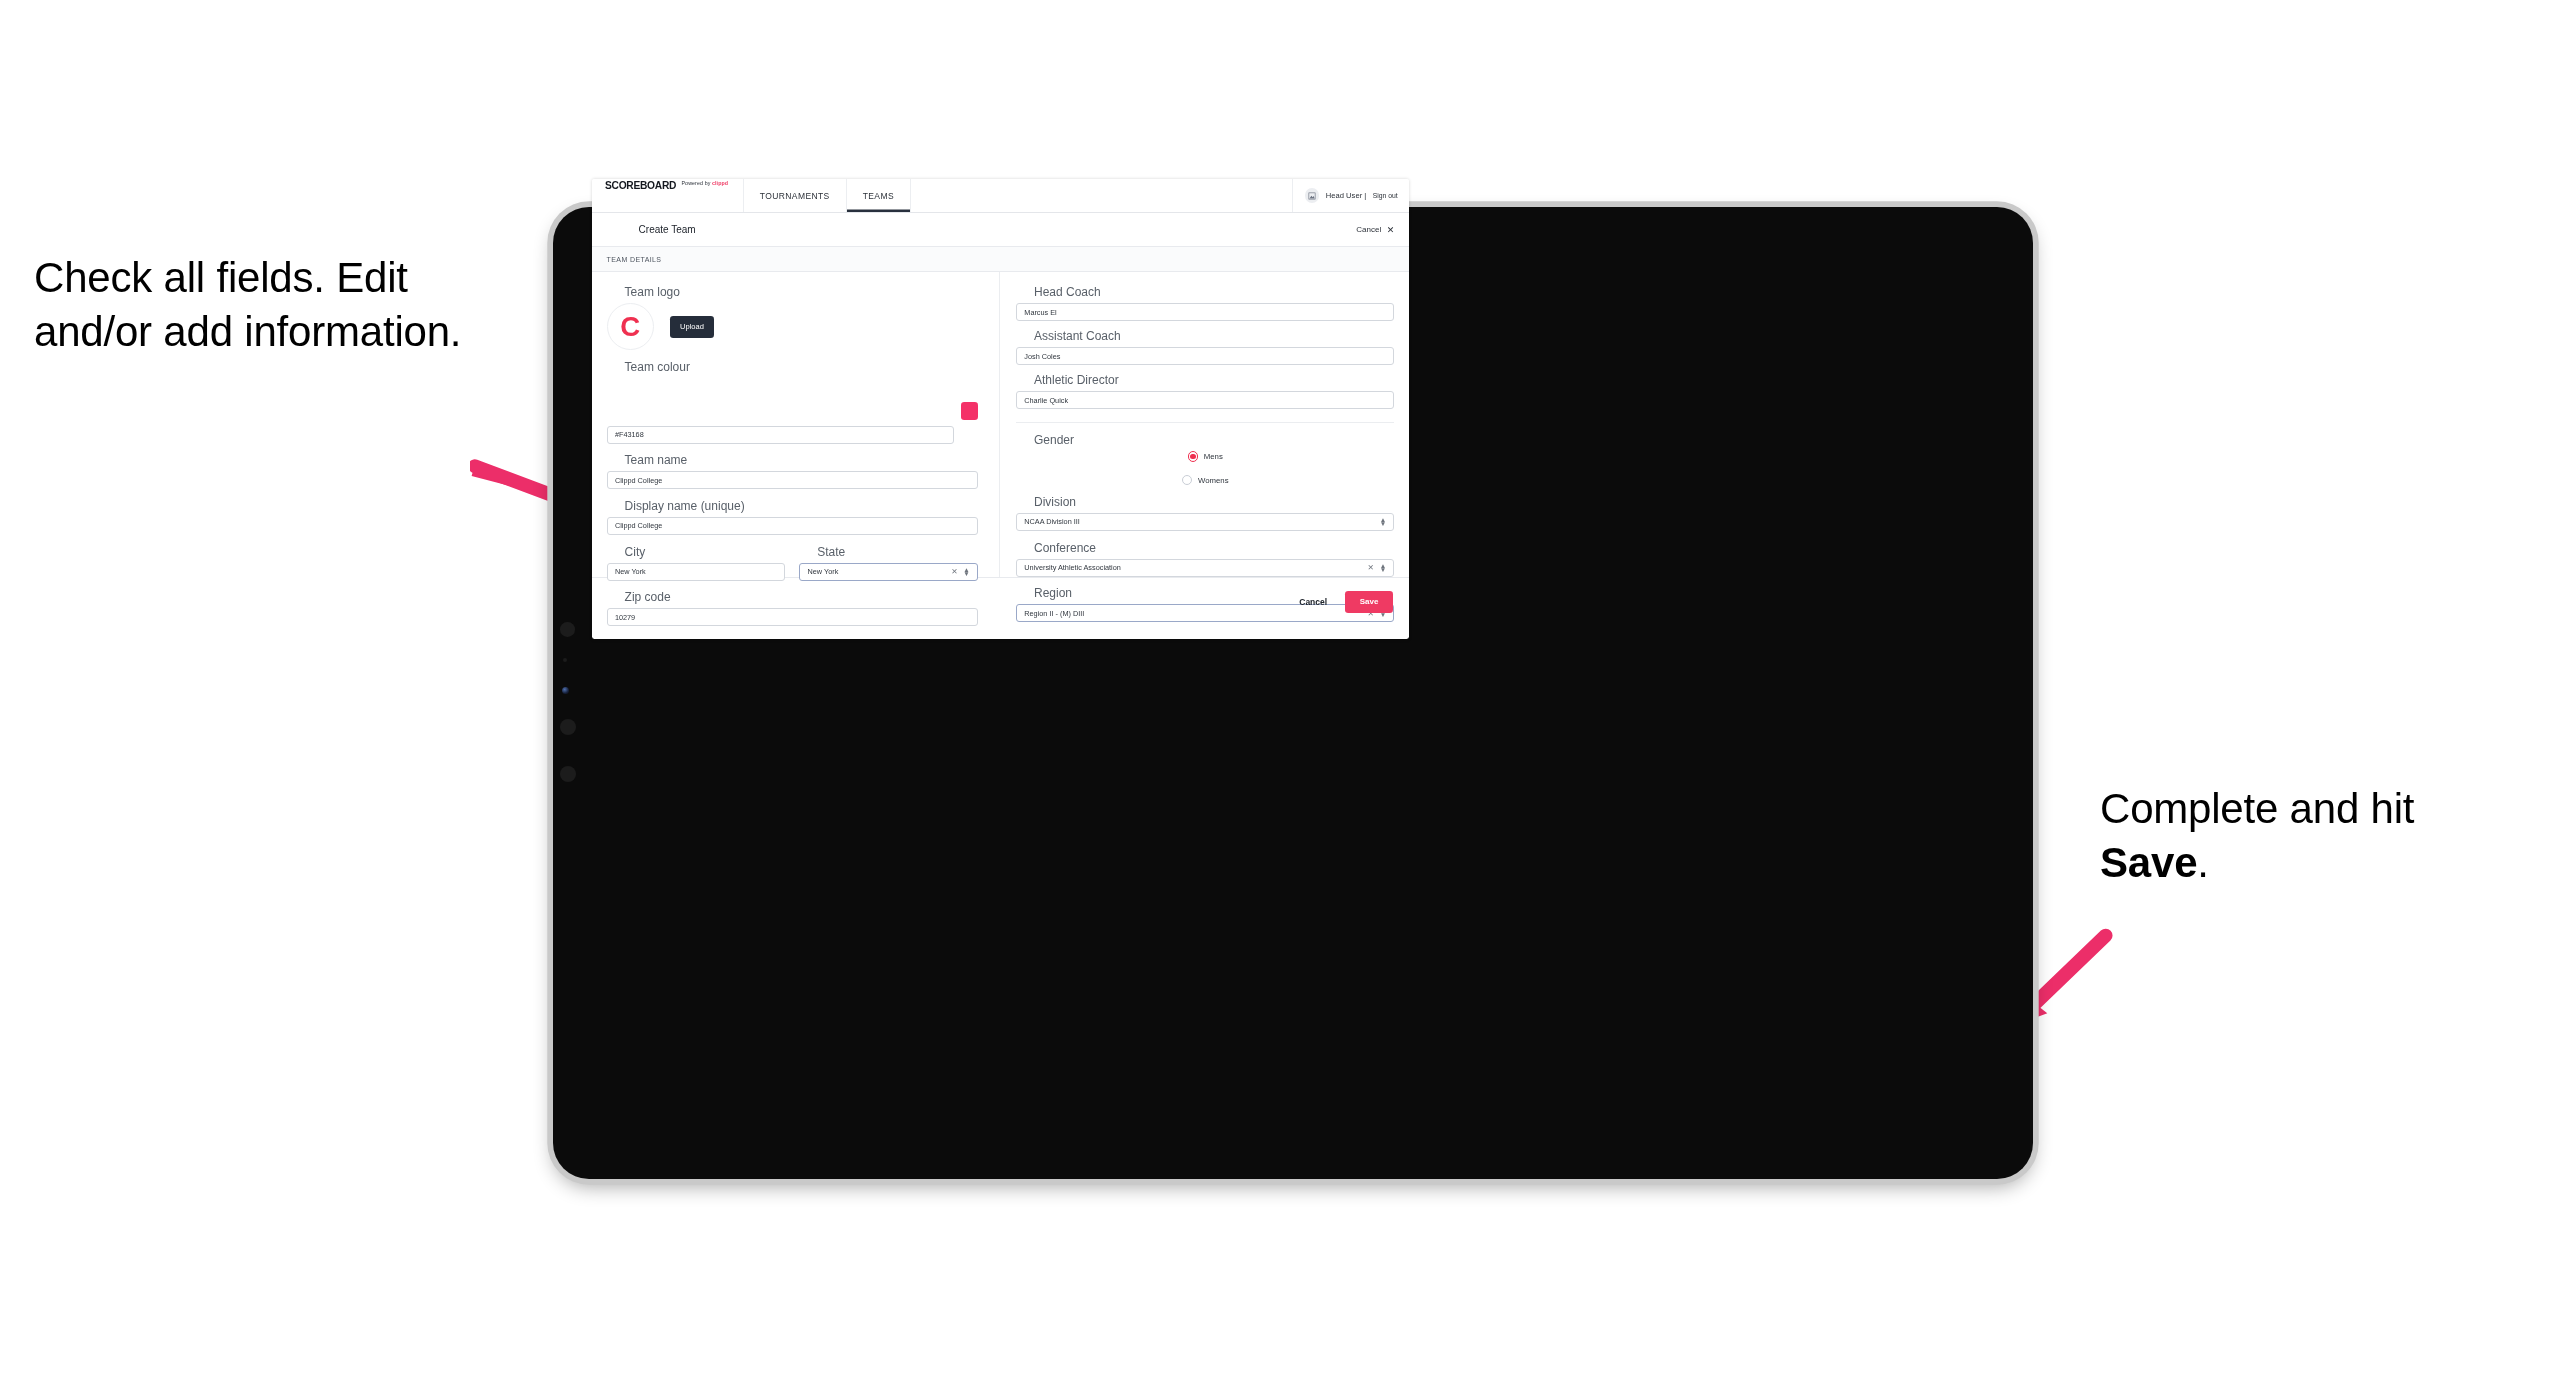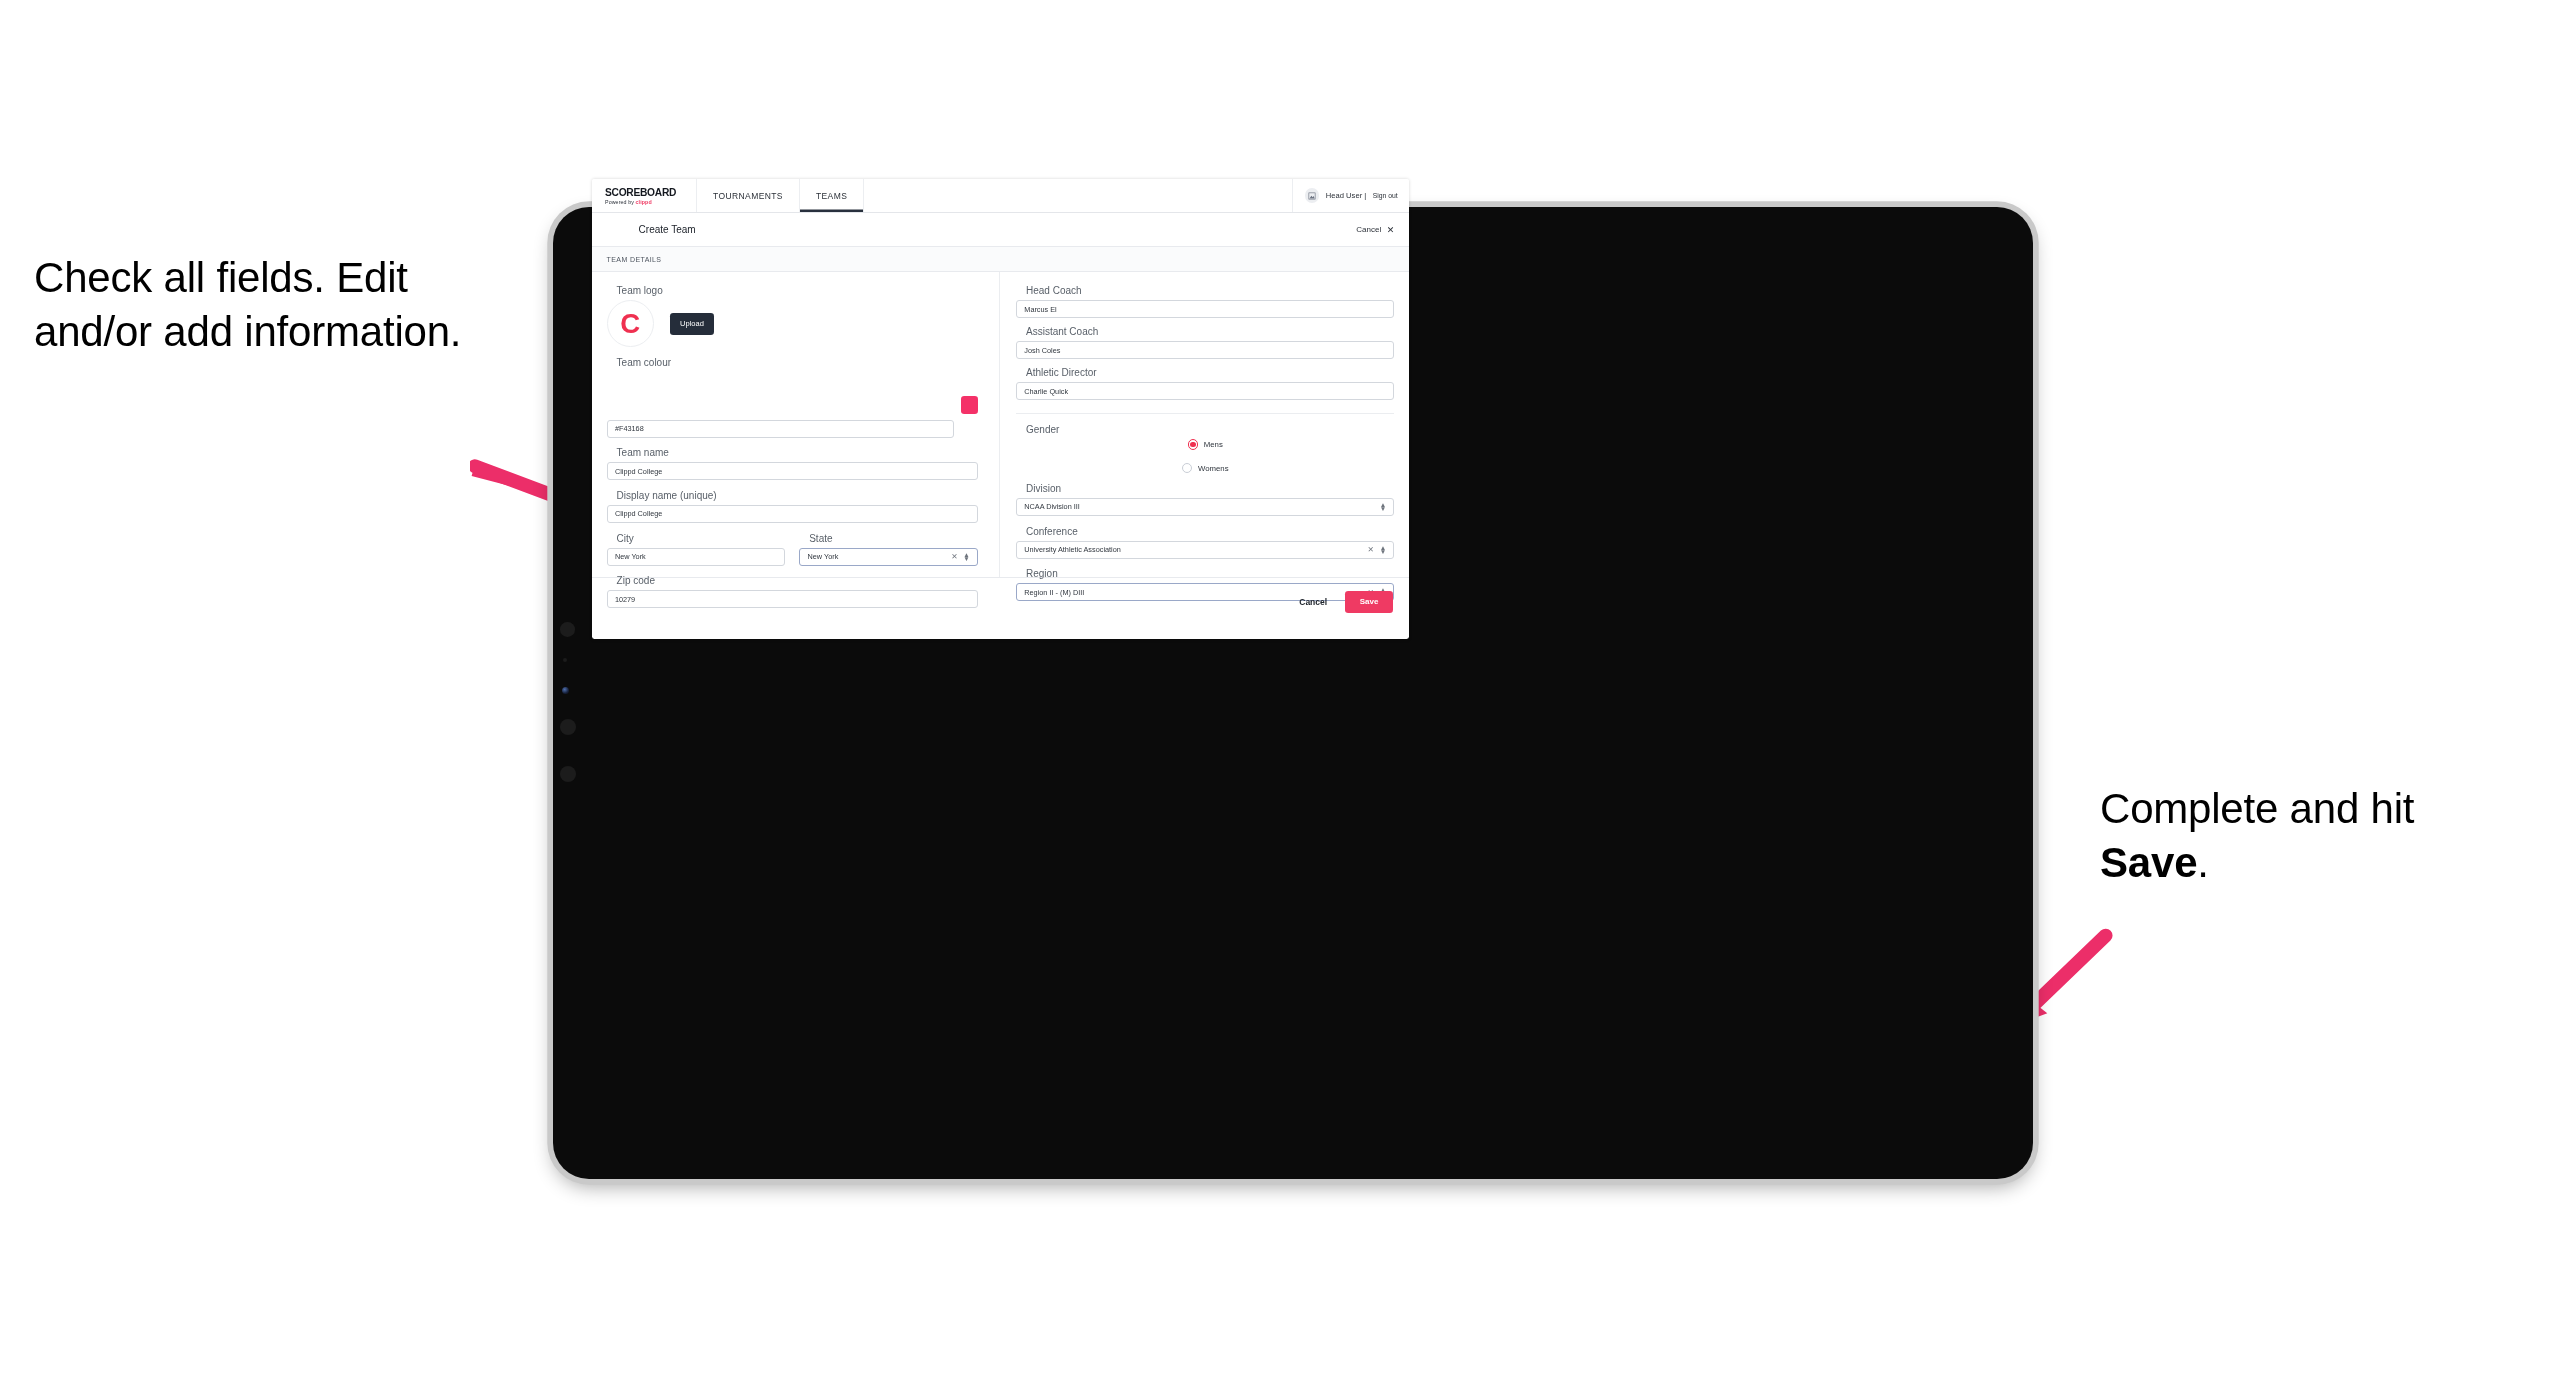--- a/index.html
+++ b/index.html
@@ -35,21 +35,21 @@
   #app{
     position:absolute;left:39px;top:-28px;width:817px;height:460px;
     background:#fff;border-radius:2.4px;overflow:hidden;
     box-shadow:0 0.8px 3.2px rgba(0,0,0,.18);
   }
   
 
   
   #topnav{height:33px;background:#fff;border-bottom:0.8px solid #e4e6ea;
           display:flex;align-items:stretch;position:relative;}
-  #brand{display:flex;flex-direction:column;justify-content:center;
+  #brand{display:flex;justify-content:center;
          padding:0 14.6px 0 13px;border-right:0.8px solid #eceef1;}
   #brand .wordmark{font-size:11px;font-weight:bold;letter-spacing:-0.3px;
     color:#14181f;font-family:"Liberation Sans", sans-serif;transform:scaleX(.93);transform-origin:left center;}
   #brand .sub{font-size:5.3px;color:#2a2f38;margin-top:1.2px;letter-spacing:0.1px;}
   #brand .sub .pink{color:#ef3a63;font-weight:bold;}
   .navtab{display:flex;align-items:center;padding:0 16px;font-size:8.5px;
     letter-spacing:0.4px;color:#2b3038;border-right:0.8px solid #eceef1;cursor:pointer;}
   .navtab.active{box-shadow:inset 0 -2.4px 0 #28303d;}
   #navfill{flex:1;border-right:0.8px solid #eceef1;}
   #userzone{display:flex;align-items:center;gap:6.5px;padding:0 11.3px;}
@@ -68,21 +68,21 @@
   
   #sectionstrip{height:24px;display:flex;align-items:center;padding:0 14.6px;
     background:#fafbfc;border-bottom:0.8px solid #e8eaee;}
   #sectionstrip span{font-size:7px;letter-spacing:0.4px;color:#4d545e;}
 
   
   #formbody{display:flex;height:305px;background:#fff;}
   #colL{width:408px;padding:13px 21px 0 14.6px;box-sizing:border-box;border-right:0.8px solid #ebedf0;}
   #colR{width:409px;padding:13px 14.6px 0 16px;box-sizing:border-box;}
 
-  .flabel{font-size:10px;color:#596069;margin:0 0 4px 10px;}
+  .flabel{font-size:12px;color:#596069;margin:0 0 4px 18px;}
   .finput{height:18px;border:0.8px solid #d3d7dd;border-radius:3px;background:#fff;
     display:flex;align-items:center;padding:0 7.3px;box-sizing:border-box;font-size:7.3px;color:#31373f;}
   .finput.focusborder{border-color:#9aa8c8;}
   .fgap{height:9.7px;}
   .fgap-s{height:8px;}
 
   .selrow{display:flex;align-items:center;gap:5.7px;margin-left:auto;color:#6e747d;}
   .sel-x{font-size:7.7px;cursor:pointer;}
   .sel-carets{display:flex;flex-direction:column;line-height:.62;font-size:6.5px;cursor:pointer;}
 

